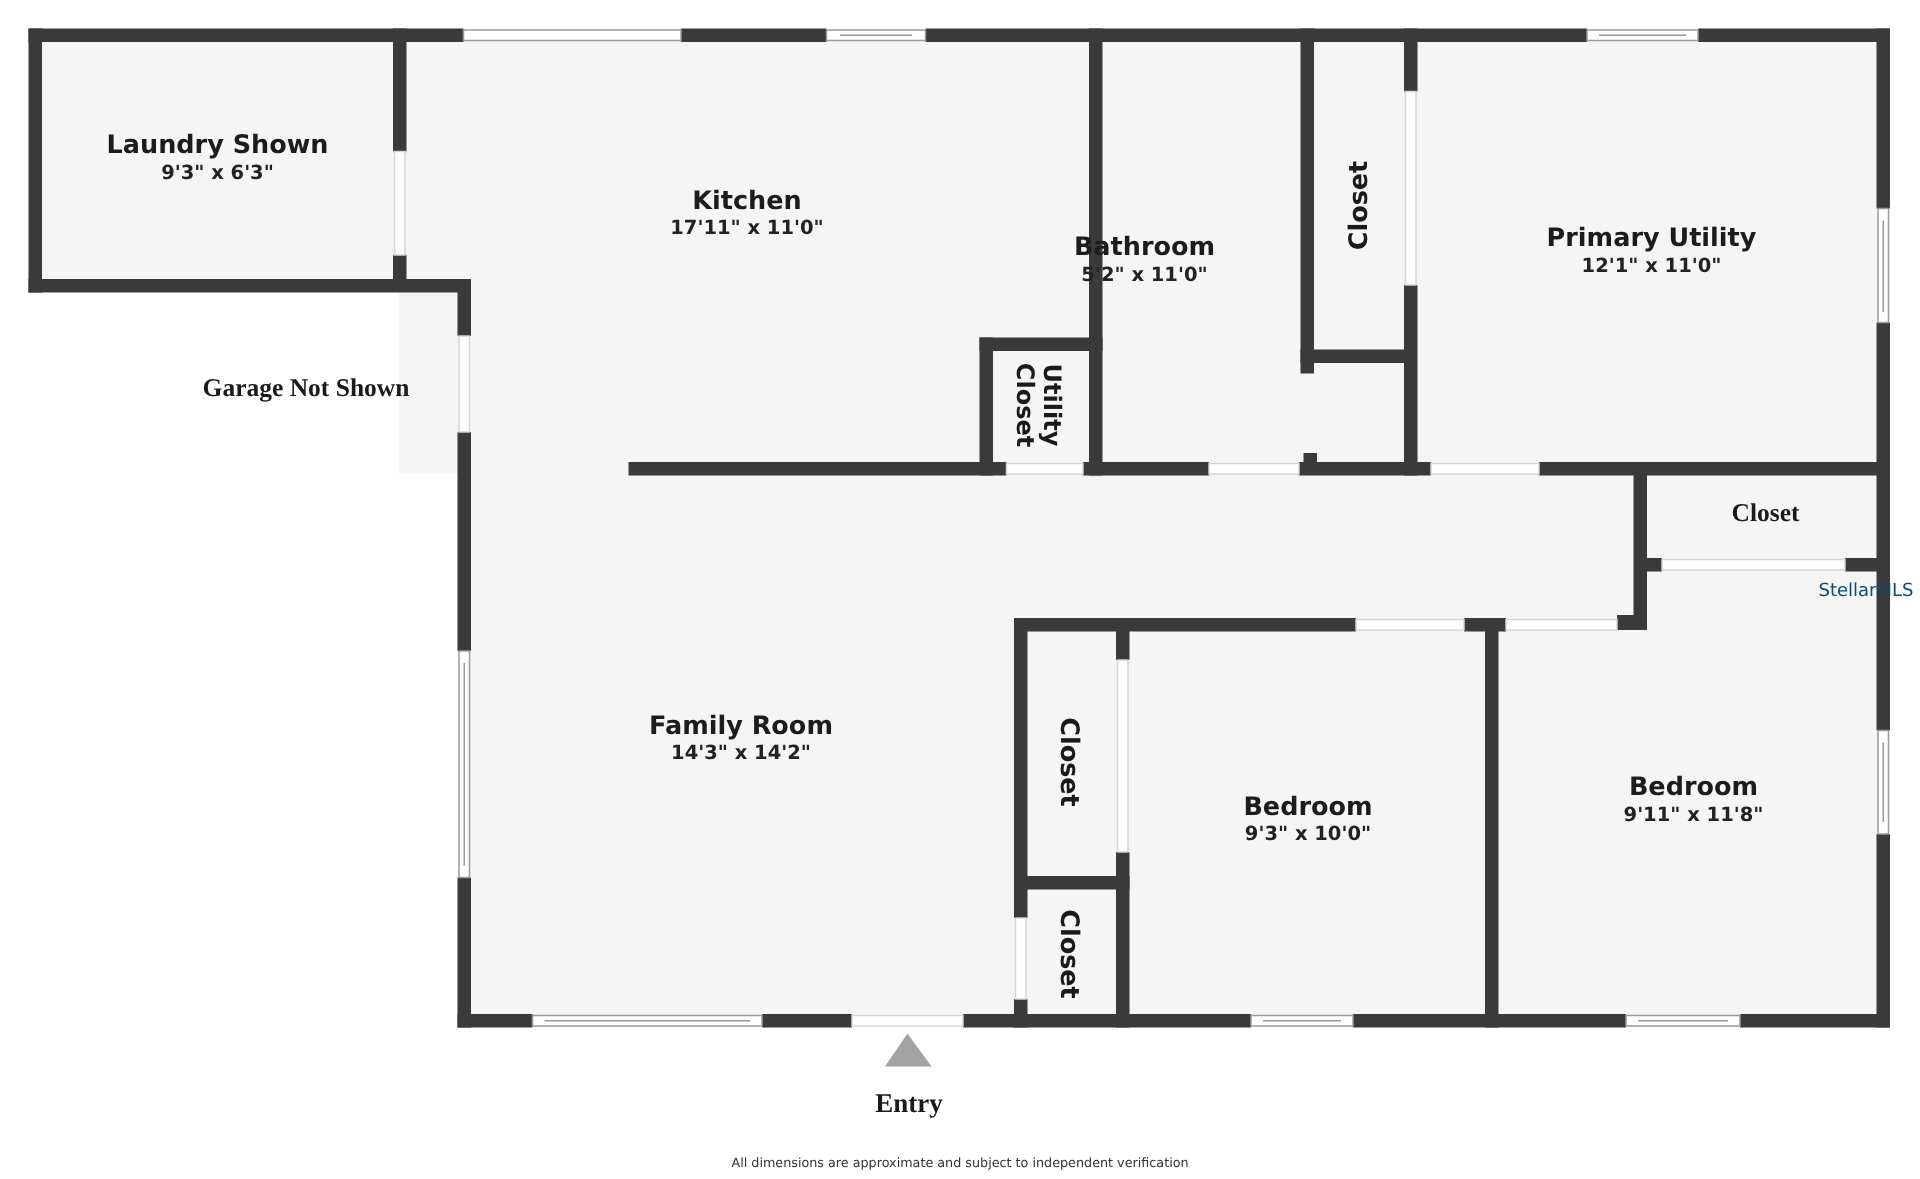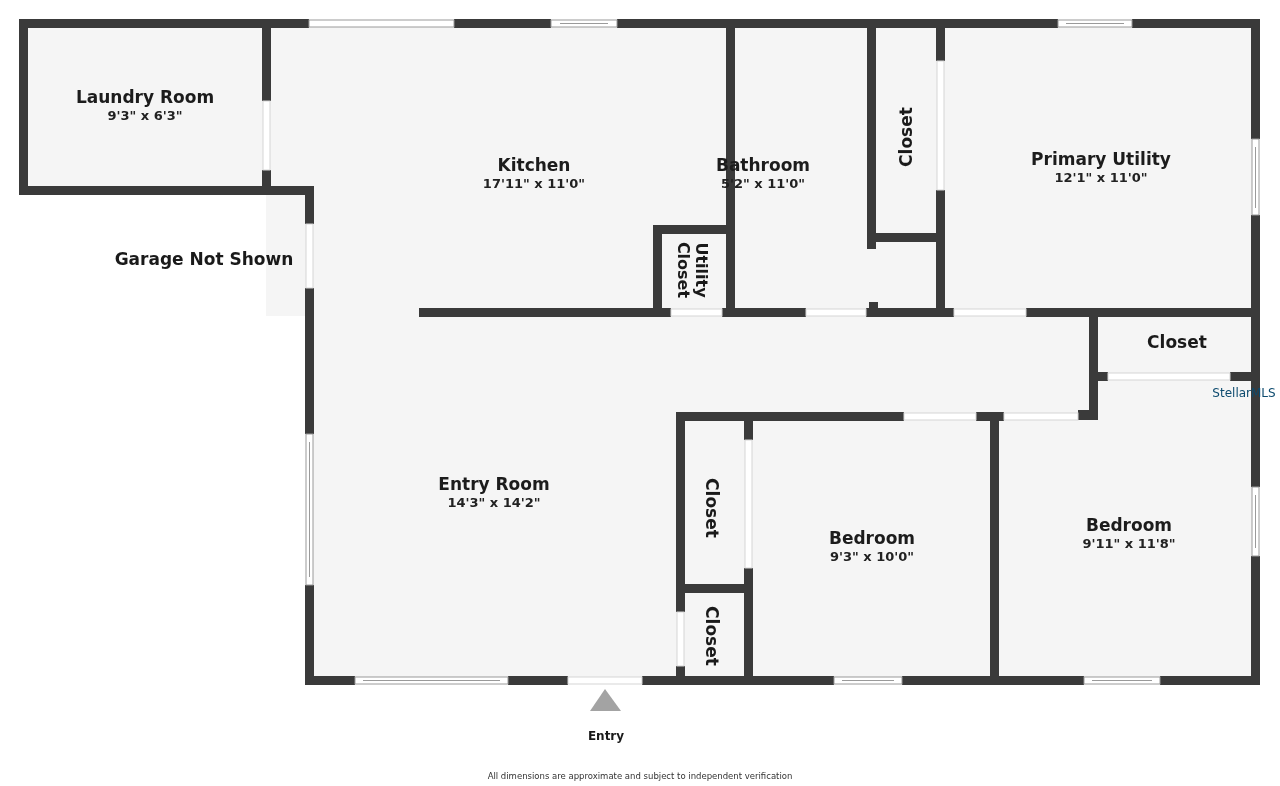--- a/index.html
+++ b/index.html
@@ -6,21 +6,21 @@
   body { width:1280px; height:786px; position:relative; overflow:hidden;
          font-family:"DejaVu Sans", "Liberation Sans", sans-serif; color:#1a1a1a; }
   svg.plan { position:absolute; left:0; top:0; }
   .lbl { position:absolute; text-align:center; white-space:nowrap; transform:translate(-50%,-50%); }
   .lbl .name { font-weight:bold; font-size:17px; line-height:20px; color:#1c1c1c; }
   .lbl .dim { font-weight:bold; font-size:13px; line-height:18px; color:#222; }
   .vert { position:absolute; font-weight:bold; font-size:17px; line-height:20px; white-space:nowrap; }
   .rot-ccw { transform:translate(-50%,-50%) rotate(-90deg); }
   .rot-cw  { transform:translate(-50%,-50%) rotate(90deg); }
   .utility { text-align:center; }
-  .free { position:absolute; font-weight:bold; white-space:nowrap; transform:translate(-50%,-50%); }
+  .free { position:absolute; font-weight:bold; white-space:nowrap; transform:translate(-50%,-50%);font-family:Liberation Serif, serif; }
   .disclaimer { position:absolute; font-size:8.5px; color:#333; white-space:nowrap; transform:translate(-50%,-50%);text-align:right; }
   .watermark { position:absolute; font-size:12px; color:#0c4a6e; white-space:nowrap; transform:translate(-50%,-50%); }
 </style>
 </head>
 <body>
 
 <svg class="plan" width="1280" height="786" viewBox="0 0 1280 786">
 
   <g fill="#f5f5f5">
     <rect x="26" y="26" width="240" height="163"></rect>
@@ -120,37 +120,37 @@
     <rect x="904" y="413" width="72" height="7"></rect>
     <rect x="1004" y="413" width="74" height="7"></rect>
     <rect x="745" y="440" width="7" height="128"></rect>
     <rect x="677" y="612" width="7" height="54"></rect>
   </g>
 
   <polygon points="605,689 590,711 621,711" fill="#a3a3a3"></polygon>
 </svg>
 
 <div class="lbl" style="left:145px; top:106px;">
-  <div class="name">Laundry Room</div>
+  <div class="name">Laundry Shown</div>
   <div class="dim">9'3" x 6'3"</div>
 </div>
-<div class="lbl" style="left:498px; top:174px;margin-left:36px;">
+<div class="lbl" style="left:498px; top:143px;">
   <div class="name">Kitchen</div>
   <div class="dim">17'11" x 11'0"</div>
 </div>
 <div class="lbl" style="left:763px; top:174px;">
   <div class="name">Bathroom</div>
   <div class="dim">5'2" x 11'0"</div>
 </div>
 <div class="lbl" style="left:1101px; top:168px;">
   <div class="name">Primary Utility</div>
   <div class="dim">12'1" x 11'0"</div>
 </div>
 <div class="lbl" style="left:494px; top:493px;">
-  <div class="name">Entry Room</div>
+  <div class="name">Family Room</div>
   <div class="dim">14'3" x 14'2"</div>
 </div>
 <div class="lbl" style="left:872px; top:547px;">
   <div class="name">Bedroom</div>
   <div class="dim">9'3" x 10'0"</div>
 </div>
 <div class="lbl" style="left:1129px; top:534px;">
   <div class="name">Bedroom</div>
   <div class="dim">9'11" x 11'8"</div>
 </div>
@@ -158,15 +158,15 @@
 <div class="vert rot-ccw" style="left:906px; top:137px;">Closet</div>
 <div class="vert rot-cw utility" style="left:692px; top:270px; font-size:16px; line-height:18px;">
   <div>Utility</div>
   <div>Closet</div>
 </div>
 <div class="free" style="left:1177px; top:342px; font-size:17px;">Closet</div>
 <div class="vert rot-cw" style="left:712px; top:508px;">Closet</div>
 <div class="vert rot-cw" style="left:712px; top:636px;">Closet</div>
 
 <div class="free" style="left:204px; top:259px; font-size:17px;">Garage Not Shown</div>
-<div class="free" style="left:606px; top:736px; font-size:12px;text-align:right;">Entry</div>
+<div class="free" style="left:606px; top:736px; font-size:18px;text-align:right;">Entry</div>
 <div class="disclaimer" style="left:640px; top:776px;">All dimensions are approximate and subject to independent verification</div>
 <div class="watermark" style="left:1244px; top:393px;">StellarMLS</div>
 
 </body></html>

